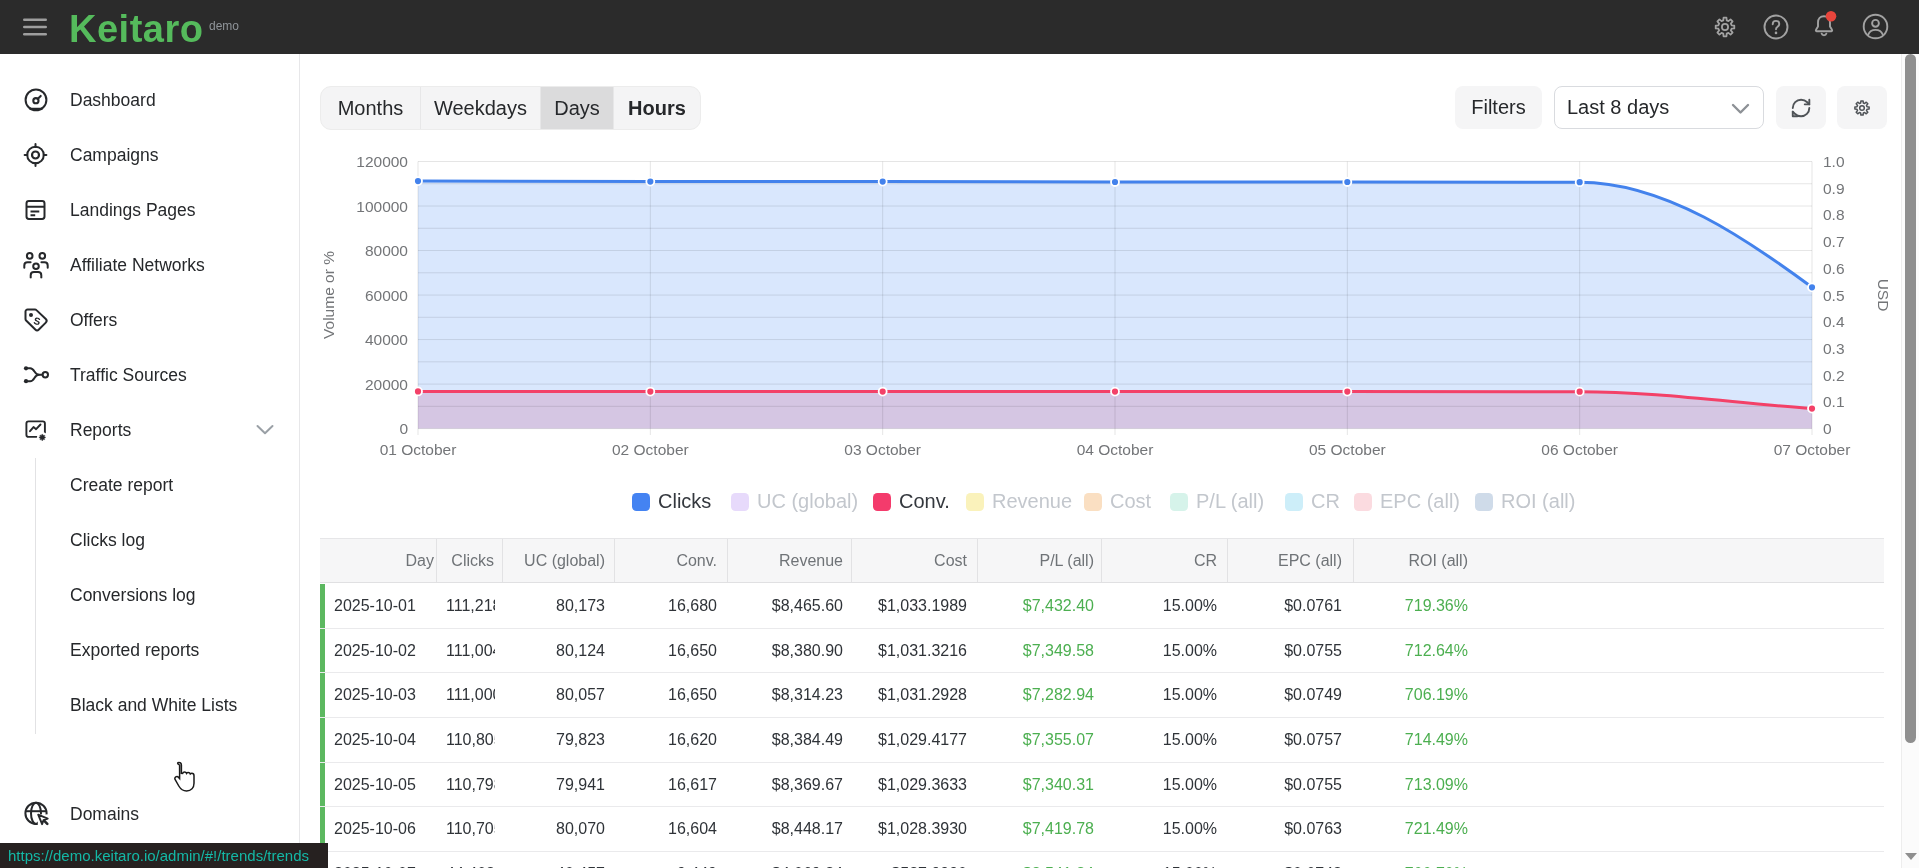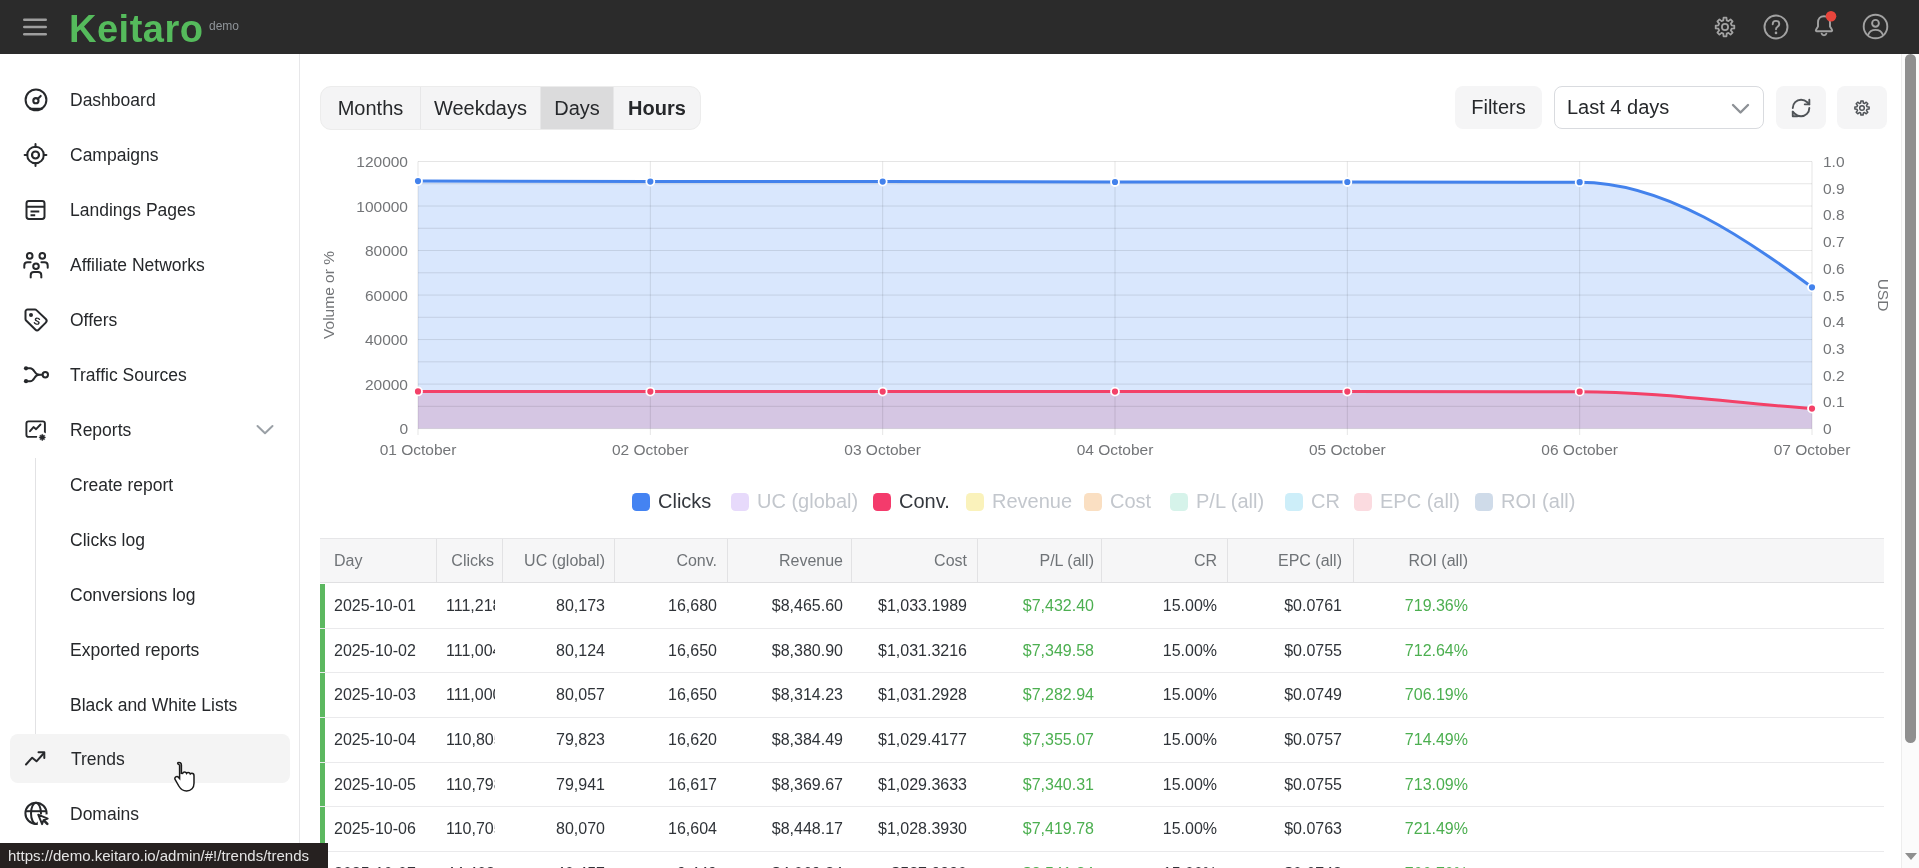--- a/index.html
+++ b/index.html
@@ -15,21 +15,21 @@
   
   #side { position:absolute; left:0; top:54px; width:300px; height:814px; background:#fff; border-right:1px solid #e7e7e9; z-index:10; }
   .mi { position:absolute; left:0; width:300px; height:54px; }
   .mi .txt { position:absolute; left:70px; top:50%; transform:translateY(-50%); font-size:17.5px; color:#26282b; }
   .mi svg { position:absolute; left:23px; top:50%; transform:translateY(-50%); }
   .smi { position:absolute; left:70px; font-size:17.5px; color:#26282b; transform:translateY(-50%); }
   #subline { position:absolute; left:35px; top:404px; width:1px; height:276px; background:#e2e2e4; }
   #trendsrow { position:absolute; left:10px; top:680px; width:280px; height:49px; background:#f4f4f4; border-radius:8px; }
   #trendsrow .txt { position:absolute; left:61px; top:50%; transform:translateY(-50%); font-size:17.5px; color:#26282b; }
   #trendsrow svg { position:absolute; left:13px; top:50%; transform:translateY(-50%); }
-  #urlbar { position:absolute; left:0; top:843px; width:328px; height:25px; background:#262120; color:#e5e5e5; font-size:15px; line-height:25px; padding-left:8px; z-index:40; }
+  #urlbar { position:absolute; left:0; top:843px; width:328px; height:25px; background:#262120; color:#14b8a6; font-size:15px; line-height:25px; padding-left:8px; z-index:40; }
   
   .tabs { position:absolute; top:86px; height:44px; border:1px solid #ececec; background:#f4f4f5; border-radius:11px; overflow:hidden; display:flex; }
   .tab { height:100%; font-size:20px; color:#26282b; display:flex; align-items:center; justify-content:center; border-right:1px solid #e7e7e8; }
   .tab:last-child { border-right:none;font-weight:bold; }
   .tab.act { background:#dbdbdc; }
   #filtersbtn { position:absolute; left:1455px; top:86px; width:87px; height:43px; background:#f5f5f6; border-radius:8px; font-size:20px; color:#26282b; text-align:center; line-height:43px; }
   #select { position:absolute; left:1554px; top:86px; width:210px; height:43px; background:#fff; border:1px solid #d9dbdf; border-radius:8px; }
   #select span { position:absolute; left:12px; top:9px; font-size:20px; color:#26282b; }
   .iconbtn { position:absolute; top:86px; width:50px; height:43px; background:#f5f5f6; border-radius:8px; }
   
@@ -155,27 +155,20 @@
     <svg style="left:256px" width="18" height="11" viewBox="0 0 18 11">
         <path d="M1.5,1.5 L9,8.7 L16.5,1.5" fill="none" stroke="#9aa0a6" stroke-width="2" stroke-linecap="round" stroke-linejoin="round"></path>
       </svg>
   </div>
   <div class="smi" style="top:430.5px">Create report</div>
   <div class="smi" style="top:485.5px">Clicks log</div>
   <div class="smi" style="top:540.5px">Conversions log</div>
   <div class="smi" style="top:595.5px">Exported reports</div>
   <div class="smi" style="top:650.5px">Black and White Lists</div>
   <div id="subline"></div>
-  <div id="trendsrow">
-    <svg width="26" height="26" viewBox="0 0 26 26">
-        <path d="M3,18.5 l6.2,-6.8 l4.3,3.6 l7.5,-8.3" fill="none" stroke="#26282b" stroke-width="2" stroke-linecap="round" stroke-linejoin="round"></path>
-        <path d="M15.5,6.2 h5.8 v5.8" fill="none" stroke="#26282b" stroke-width="2" stroke-linecap="round" stroke-linejoin="round"></path>
-      </svg>
-    <div class="txt">Trends</div>
-  </div>
   <div class="mi" style="top:733px">
     <svg width="28" height="28" viewBox="0 0 28 28">
         <g fill="none" stroke="#26282b" stroke-width="2">
           <circle cx="13" cy="13.3" r="10.6"></circle>
           <ellipse cx="13" cy="13.3" rx="5" ry="10.6"></ellipse>
           <line x1="2.6" y1="11.2" x2="23.4" y2="11.2"></line>
         </g>
         <rect x="14.8" y="14.4" width="13.4" height="13.6" fill="#fff"></rect>
         <path d="M15.2,14.7 l3.9,9.5 l1.45,-4.15 l4.15,-1.45 Z" fill="#fff" stroke="#26282b" stroke-width="1.9" stroke-linejoin="round"></path>
         <line x1="21.3" y1="20.9" x2="24.3" y2="23.9" stroke="#26282b" stroke-width="2.6" stroke-linecap="round"></line>
@@ -190,21 +183,21 @@
 <div id="urlbar">https://demo.keitaro.io/admin/#!/trends/trends</div>
 
 <div class="tabs" style="left:320px;">
   <div class="tab" style="width:100px">Months</div>
   <div class="tab" style="width:120px">Weekdays</div>
   <div class="tab act" style="width:73px">Days</div>
   <div class="tab" style="width:86px">Hours</div>
 </div>
 <div id="filtersbtn">Filters</div>
 <div id="select">
-  <span>Last 4 days</span>
+  <span>Last 8 days</span>
   <svg class="abs" style="left:176px;top:16px" width="19" height="12" viewBox="0 0 19 12">
       <path d="M2,2 L9.5,9.5 L17,2" fill="none" stroke="#8d9196" stroke-width="2.4" stroke-linecap="round" stroke-linejoin="round"></path>
     </svg>
 </div>
 <div class="iconbtn" style="left:1776px;">
   <svg class="abs" style="left:14px;top:10.5px" width="22" height="22" viewBox="0 0 22 22" fill="none" stroke="#4f5357" stroke-width="1.9" stroke-linecap="round" stroke-linejoin="round">
     <path d="M2.76,11.04 a8.28,8.28 0 0 1 8.28,-8.28 8.97,8.97 0 0 1 6.2,2.52 L19.32,7.36"></path>
     <path d="M19.32,2.76 v4.6 h-4.6"></path>
     <path d="M19.32,11.04 a8.28,8.28 0 0 1 -8.28,8.28 8.97,8.97 0 0 1 -6.2,-2.52 L2.76,14.72"></path>
     <path d="M7.36,19.32 H2.76 v-4.6"></path>
@@ -346,21 +339,21 @@
 <div id="thead"></div>
 <div class="hsep" style="left:436px"></div>
 <div class="hsep" style="left:501.5px"></div>
 <div class="hsep" style="left:614px"></div>
 <div class="hsep" style="left:727px"></div>
 <div class="hsep" style="left:851px"></div>
 <div class="hsep" style="left:977px"></div>
 <div class="hsep" style="left:1101px"></div>
 <div class="hsep" style="left:1227px"></div>
 <div class="hsep" style="left:1353px"></div>
-<div class="hcell" style="left:334px;width:100px;text-align:left">Day</div>
+<div class="hcell" style="left:334px;width:100px;text-align:right">Day</div>
 <div class="hcell" style="left:440px;width:54px">Clicks</div>
 <div class="hcell" style="left:505.5px;width:99.5px">UC (global)</div>
 <div class="hcell" style="left:618px;width:99px">Conv.</div>
 <div class="hcell" style="left:731px;width:112px">Revenue</div>
 <div class="hcell" style="left:855px;width:112px">Cost</div>
 <div class="hcell" style="left:981px;width:113px">P/L (all)</div>
 <div class="hcell" style="left:1105px;width:112px">CR</div>
 <div class="hcell" style="left:1231px;width:111px">EPC (all)</div>
 <div class="hcell" style="left:1357px;width:111px">ROI (all)</div>
 <div id="tbl">

